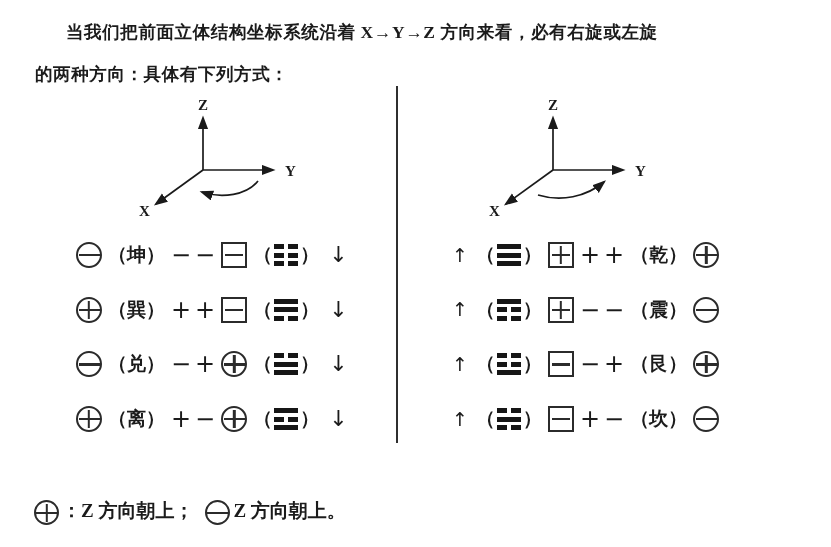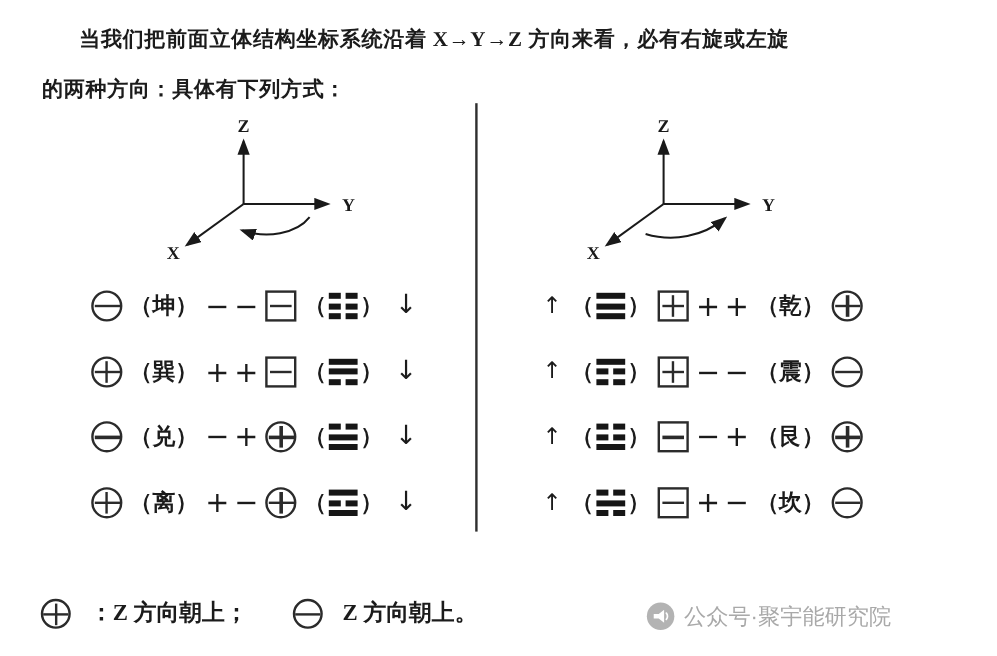--- a/index.html
+++ b/index.html
@@ -35,21 +35,21 @@
         letter-spacing:4px;margin-right:-4px;white-space:nowrap;}
   .arrow{font-family:"DejaVu Sans",sans-serif;font-size:22px;line-height:1;margin-left:4px;}
   .arrow.up{margin-left:0;margin-right:2px;font-size:19px;}
 
   .pgroup{display:inline-flex;align-items:center;}
   .trigram{display:inline-flex;flex-direction:column;gap:3.5px;width:24px;margin:0 2px;flex:0 0 auto;}
   .tr{height:5px;width:24px;background:#161616;}
   .tr.broken{background:none;display:flex;justify-content:space-between;}
   .tr.broken b{width:10px;height:5px;background:#161616;}
 
-  #legend{position:absolute;left:34px;top:497px;display:flex;align-items:center;gap:16px;
+  #legend{position:absolute;left:34px;top:497px;display:flex;align-items:center;gap:3px;
           font-size:19px;font-weight:600;}
   #legend .sign{width:25px;height:25px;}
   #legend .gap{width:6px;}
 
   #watermark{position:absolute;left:538px;top:501px;display:flex;align-items:center;gap:7px;
              color:#a9a9a9;font-size:18.5px;font-weight:500;
              font-family:"Liberation Sans","DejaVu Sans",sans-serif;white-space:nowrap;}
   #watermark svg{display:block;}
 </style>
 </head>
@@ -307,22 +307,14 @@
           <i class="v"></i>
         </span></span>
     <span class="cn">：Z 方向朝上；</span>
     <span class="gap"></span>
     <span id="legend-minus-slot"><span class="sign circle">
           <i class="h"></i>
         </span></span>
     <span class="cn">Z 方向朝上。</span>
   </div>
 
-  <div id="watermark">
-    <svg width="25" height="25" viewBox="0 0 24 24">
-      <circle cx="12" cy="12" r="11" fill="#b3b3b3"></circle>
-      <path d="M6.5 10.2 L10.5 10.2 L14.8 6.8 L14.8 17.2 L10.5 13.8 L6.5 13.8 Z" fill="#ffffff"></path>
-      <path d="M16.6 9.5 C17.8 10.8 17.8 13.2 16.6 14.5" stroke="#ffffff" stroke-width="1.4" fill="none" stroke-linecap="round"></path>
-    </svg>
-    <span>公众号·聚宇能研究院</span>
-  </div>
 
 </div>
 
 </body></html>

